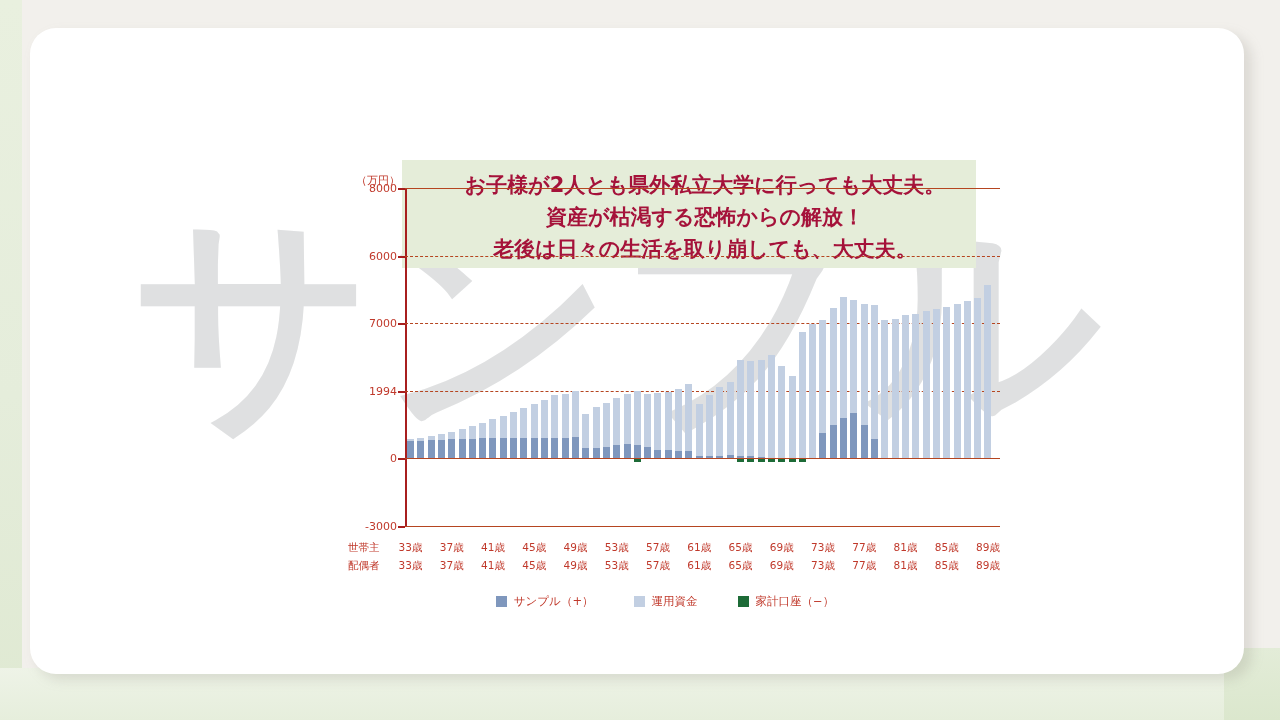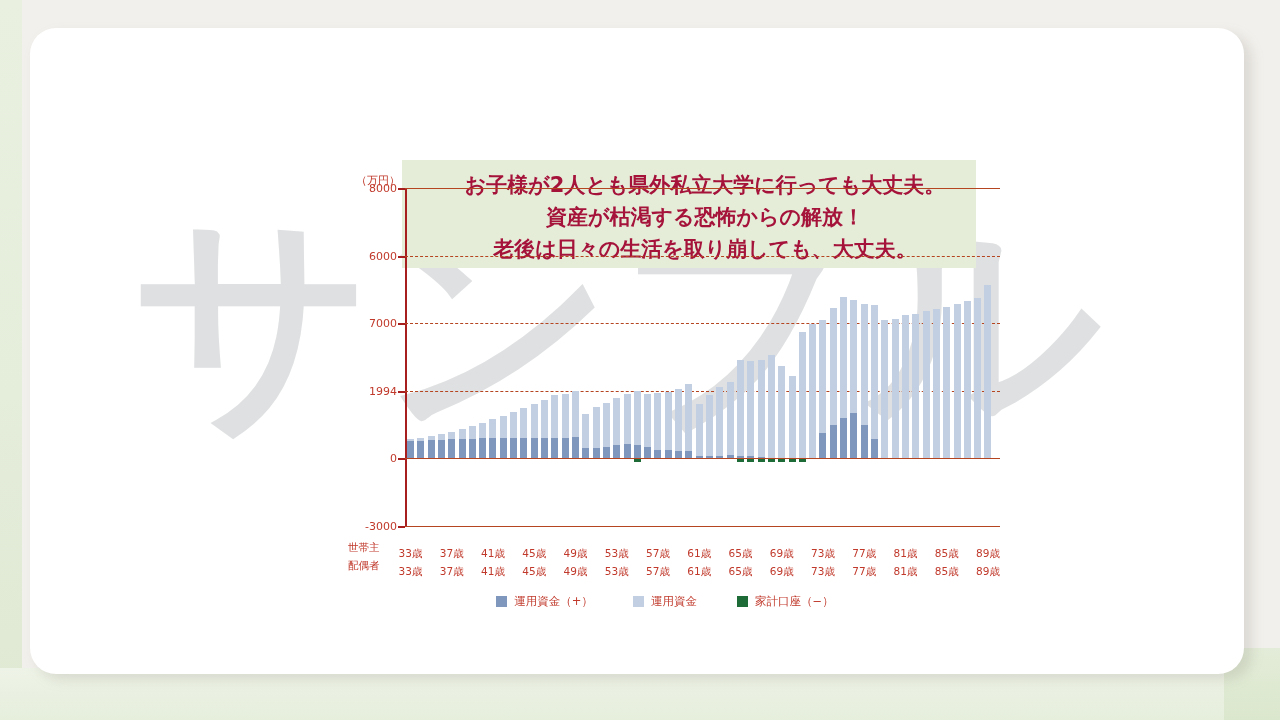--- a/index.html
+++ b/index.html
@@ -121,21 +121,21 @@
   #xaxis-rows{
     position:absolute;left:0;top:368px;width:690px;height:44px;
   }
   .xrow{position:absolute;left:0;width:690px;height:18px;}
   .xrow-head{
     position:absolute;left:28px;top:0;
     color:#c0392b;font-size:10.5px;white-space:nowrap;
     font-family:"DejaVu Sans","Liberation Sans",sans-serif;
   }
   .xtick-label{
-    position:absolute;top:6px;
+    position:absolute;top:0;
     color:#c0392b;font-size:10.5px;white-space:nowrap;
     transform:translateX(-50%);
     font-family:"DejaVu Sans","Liberation Sans",sans-serif;
   }
 
   
   #legend{
     position:absolute;left:0;top:418px;width:690px;height:20px;
     display:flex;justify-content:center;align-items:center;gap:40px;
   }
@@ -452,21 +452,21 @@
             <span class="xtick-label" style="left: 544.232px;">77歳</span>
             <span class="xtick-label" style="left: 585.48px;">81歳</span>
             <span class="xtick-label" style="left: 626.728px;">85歳</span>
             <span class="xtick-label" style="left: 667.976px;">89歳</span>
           </div>
       </div>
 
       <div id="legend">
           <div class="legend-item">
             <span class="legend-swatch" style="background: rgb(127, 151, 189);"></span>
-            <span class="legend-text">運用資金（+）</span>
+            <span class="legend-text">サンプル（+）</span>
           </div>
           <div class="legend-item">
             <span class="legend-swatch" style="background: rgb(194, 207, 226);"></span>
             <span class="legend-text">運用資金</span>
           </div>
           <div class="legend-item">
             <span class="legend-swatch" style="background: rgb(29, 107, 55);"></span>
             <span class="legend-text">家計口座（−）</span>
           </div>
         </div>

